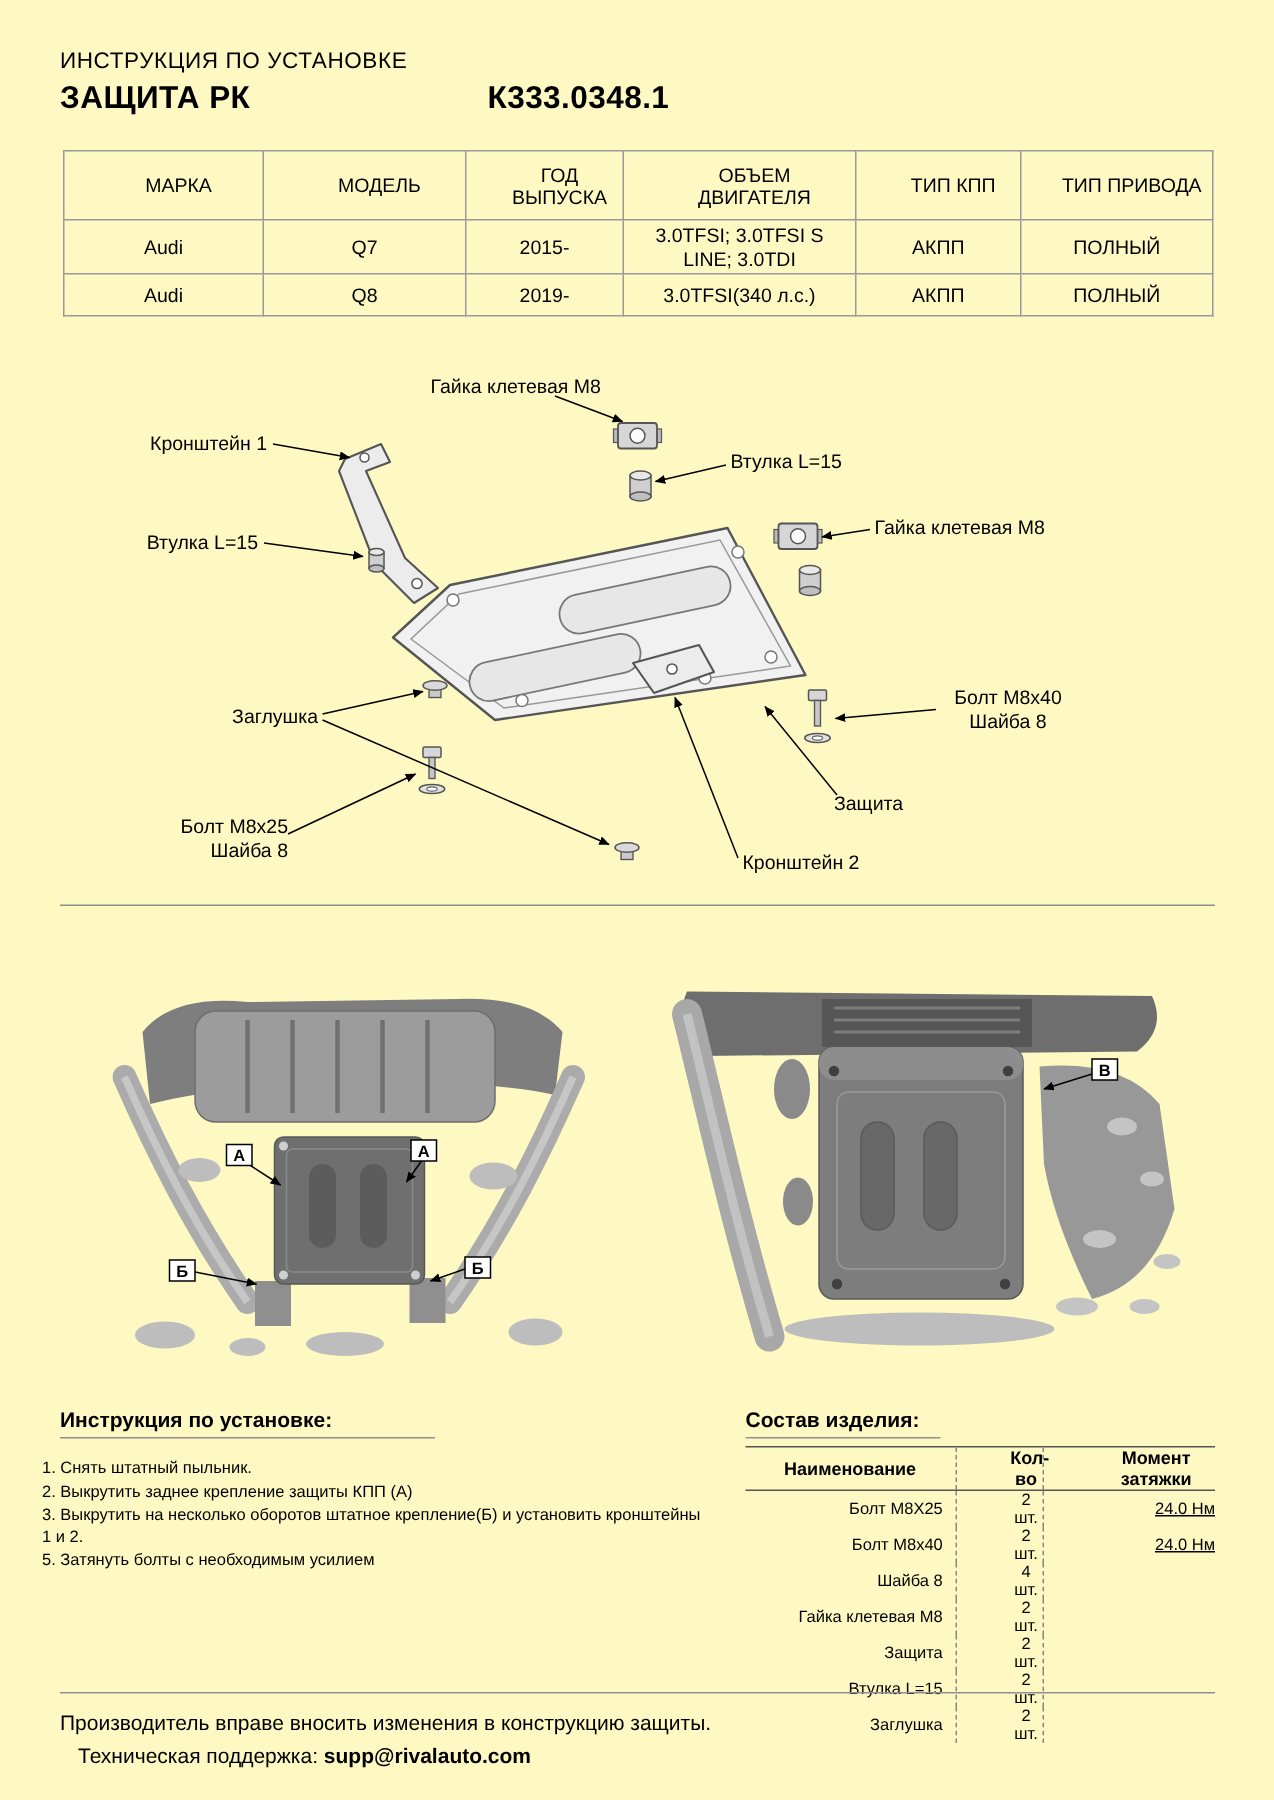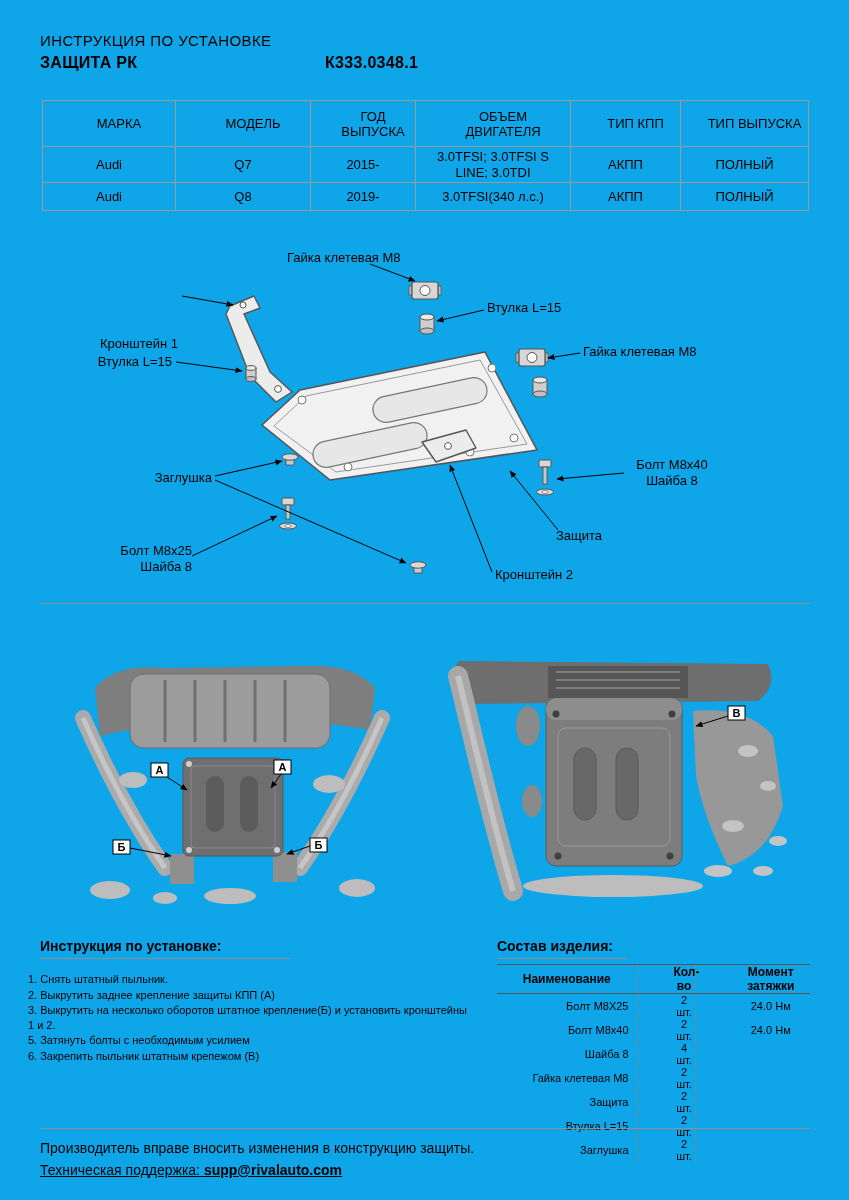--- a/index.html
+++ b/index.html
@@ -1,22 +1,22 @@
 <!DOCTYPE html>
 <html><head>
 <meta charset="utf-8">
 <style>
   * { margin:0; padding:0; box-sizing:border-box; }
   body { background:#ffffff; }
-  .page { position:relative; width:849px; height:1200px; background:#0ea5e9;
+  .page { position:relative; width:849px; height:1200px; background:#fef9c3;
           font-family:"Liberation Sans", sans-serif; color:#000; overflow:hidden; }
   .abs { position:absolute; }
   .hr { position:absolute; height:1px; background:#8f8f8f; }
   .h-title { font-size:15px; letter-spacing:.4px; }
-  .h-bold { font-size:16px; font-weight:bold; letter-spacing:.3px; }
+  .h-bold { font-size:21px; font-weight:bold; letter-spacing:.3px; }
 
   table.fitment { position:absolute; left:42px; top:100px; width:766px;
                   border-collapse:collapse; table-layout:fixed; }
   table.fitment th, table.fitment td { border:1px solid #9a9a9a; text-align:center;
                   vertical-align:middle; font-size:13px; font-weight:normal; padding:2px 4px; }
   table.fitment th { height:46px;padding-left:24px; }
   table.fitment td { height:28px; }
   .small-engine { font-size:10px; line-height:1.2; }
 
   .callout { position:absolute; font-size:13px; white-space:nowrap; }
@@ -27,21 +27,21 @@
   .steps { position:absolute; left:28px; top:972px; width:445px; font-size:11px; line-height:1.32; }
   .steps div { margin-bottom:1px; }
 
   table.parts { position:absolute; left:497px; top:964px; width:313px;
                 border-collapse:collapse; table-layout:fixed; font-size:11px; }
   table.parts th { border-top:1px solid #555; border-bottom:1px solid #555;
                    font-size:12px; font-weight:bold; height:20px; text-align:center; }
   table.parts td { height:15px; }
   table.parts .c1 { text-align:right; padding-right:8px; }
   table.parts .c2 { text-align:center; }
-  table.parts .c3 { text-align:center; padding-left:12px; }
+  table.parts .c3 { text-align:right; padding-left:12px;text-decoration:underline; }
   table.parts .sep { border-left:1px dashed #868686;padding-left:36px; }
 
   .foot-note { position:absolute; font-size:14px; }
   .foot-supp b { font-weight:bold; }
 </style>
 </head>
 <body>
 
 <div class="page">
 
@@ -58,21 +58,21 @@
         <col style="width:110px">
         <col style="width:128px">
     </colgroup>
     <tbody>
         <tr>
       <th>МАРКА</th>
       <th>МОДЕЛЬ</th>
       <th>ГОД ВЫПУСКА</th>
       <th>ОБЪЕМ ДВИГАТЕЛЯ</th>
       <th>ТИП КПП</th>
-      <th>ТИП ВЫПУСКА</th>
+      <th>ТИП ПРИВОДА</th>
     </tr>
     <tr>
       <td>Audi</td>
       <td>Q7</td>
       <td>2015-</td>
       <td class="small-engine">3.0TFSI; 3.0TFSI S LINE; 3.0TDI</td>
       <td>АКПП</td>
       <td>ПОЛНЫЙ</td>
     </tr>
     <tr>
@@ -180,21 +180,21 @@
       <line x1="175" y1="236" x2="242" y2="221" marker-end="url(#arw)"></line>
       <line x1="175" y1="240" x2="366" y2="323" marker-end="url(#arw)"></line>
       <line x1="584" y1="233" x2="517" y2="239" marker-end="url(#arw)"></line>
       <line x1="518" y1="290" x2="470" y2="231" marker-end="url(#arw)"></line>
       <line x1="152" y1="316" x2="237" y2="276" marker-end="url(#arw)"></line>
       <line x1="452" y1="332" x2="410" y2="225" marker-end="url(#arw)"></line>
     </g>
   </svg>
 
   <div class="callout" style="left:287px; top:250px;">Гайка клетевая М8</div>
-  <div class="callout r" style="left:60px; top:288px; width:118px;margin-top:48px;">Кронштейн 1</div>
+  <div class="callout r" style="left:60px; top:288px; width:118px;">Кронштейн 1</div>
   <div class="callout" style="left:487px; top:300px;">Втулка L=15</div>
   <div class="callout" style="left:583px; top:344px;">Гайка клетевая М8</div>
   <div class="callout r" style="left:60px; top:354px; width:112px;">Втулка L=15</div>
   <div class="callout r" style="left:100px; top:470px; width:112px;">Заглушка</div>
   <div class="callout" style="left:627px; top:457px; width:90px; text-align:center;">
     <div class="ln">Болт М8х40</div>
     <div class="ln">Шайба 8</div>
   </div>
   <div class="callout" style="left:556px; top:528px;">Защита</div>
   <div class="callout r" style="left:80px; top:543px; width:112px;">
@@ -295,21 +295,20 @@
     </g>
   </svg>
 
   <div class="sec-head" style="left:40px; top:938px;">Инструкция по установке:</div>
   <div class="hr" style="left:40px; top:958px; width:250px;"></div>
   <div class="steps">
     <div>1. Снять штатный пыльник.</div>
     <div>2. Выкрутить заднее крепление защиты КПП (А)</div>
     <div>3. Выкрутить на несколько оборотов штатное крепление(Б) и установить кронштейны 1 и 2.</div>
     <div>5. Затянуть болты с необходимым усилием</div>
-    <div>6. Закрепить пыльник штатным крепежом (В)</div>
   </div>
 
   <div class="sec-head" style="left:497px; top:938px;">Состав изделия:</div>
   <div class="hr" style="left:497px; top:958px; width:130px;"></div>
   <table class="parts">
     <colgroup>
         <col style="width:140px">
         <col style="width:58px">
         <col style="width:115px">
       </colgroup>
@@ -352,18 +351,18 @@
     <tr>
       <td class="c1">Заглушка</td>
       <td class="c2 sep">2 шт.</td>
       <td class="c3 sep"></td>
     </tr>
   </tbody>
     </table>
 
   <div class="hr" style="left:40px; top:1128px; width:770px;"></div>
   <div class="foot-note abs" style="left:40px; top:1140px;">Производитель вправе вносить изменения в конструкцию защиты.</div>
-  <div class="foot-note foot-supp abs" style="left:40px; top:1162px;text-decoration:underline;">
+  <div class="foot-note foot-supp abs" style="left:52px; top:1162px;">
     <span>Техническая поддержка:</span>
     <b>supp@rivalauto.com</b>
   </div>
 
 </div>
 
 </body></html>

